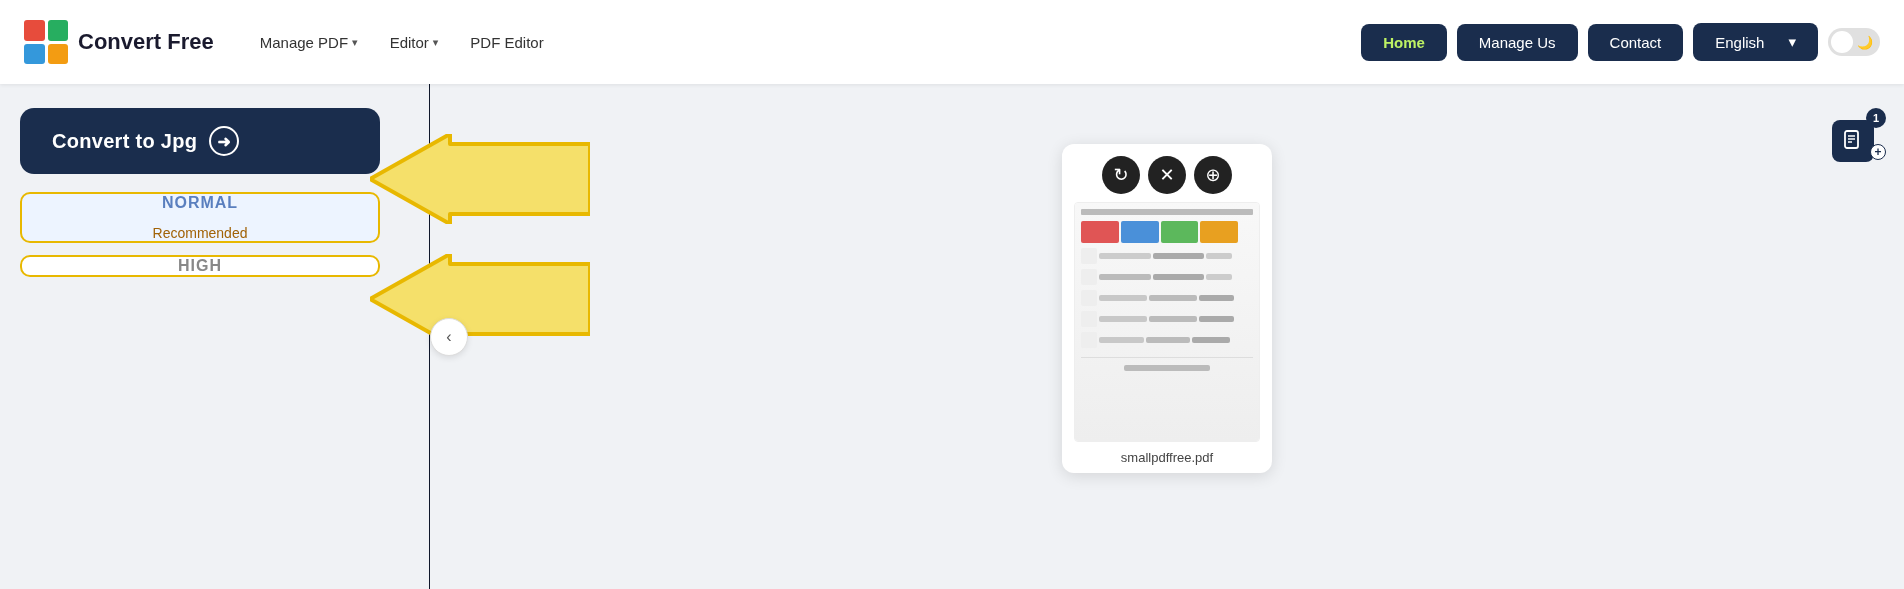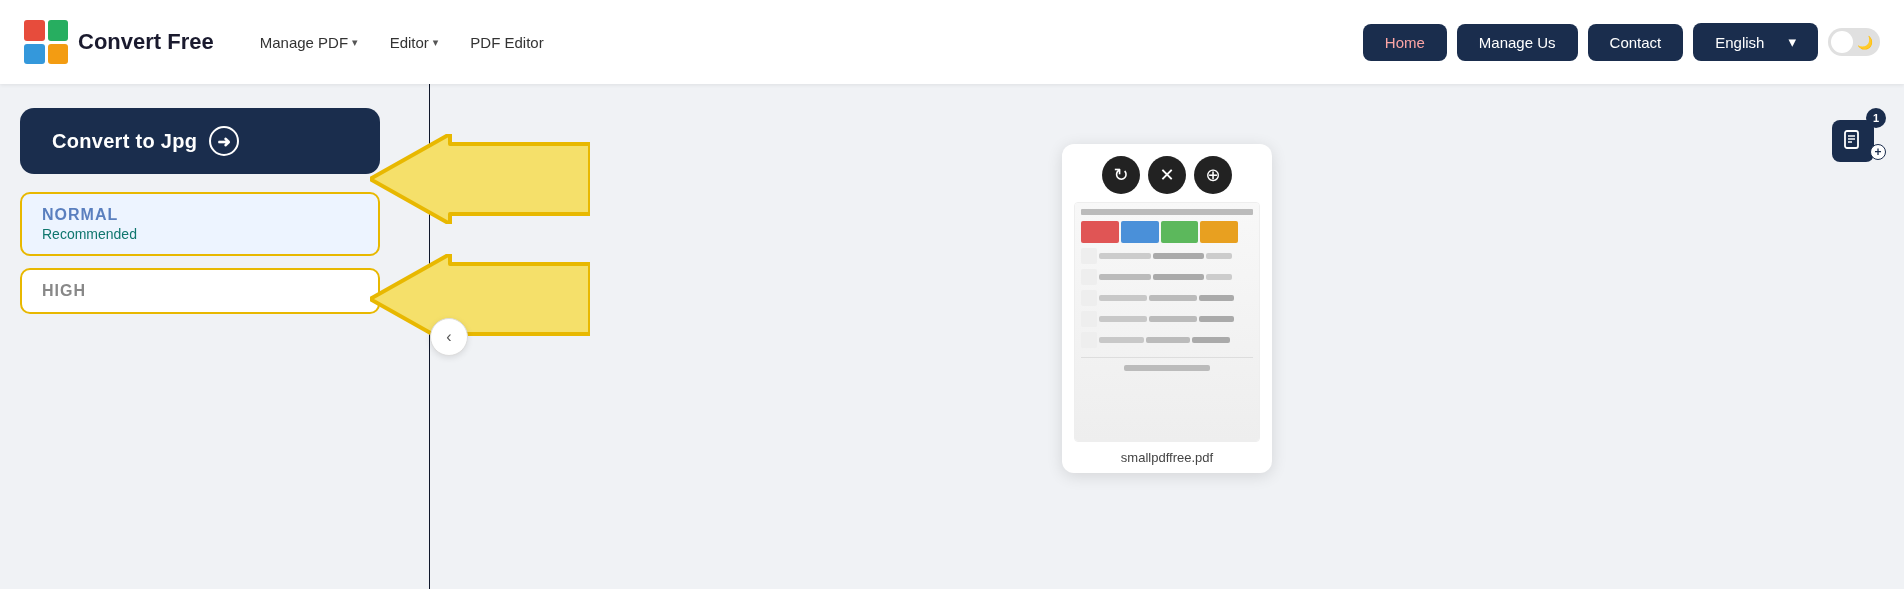--- a/index.html
+++ b/index.html
@@ -69,21 +69,22 @@
       padding: 10px 22px;
       border-radius: 8px;
       font-size: 15px;
       font-weight: 500;
       cursor: pointer;
       border: none;
       white-space: nowrap;
     }
     .btn-home {
       background: #1a2d4d;
-      color: #fca5a5;
+      color: #bef264;
+      font-weight: bold;
     }
     .btn-about {
       background: #1a2d4d;
       color: #fff;
     }
     .btn-contact {
       background: #1a2d4d;
       color: #fff;
     }
     .btn-lang {
@@ -163,41 +164,41 @@
       display: flex;
       align-items: center;
       justify-content: center;
       font-size: 16px;
     }
 
     .quality-option {
       border: 2.5px solid #e8b800;
       border-radius: 10px;
       background: #fff;
-      padding: 12px 20px;
+      padding: 0 20px;
       margin-bottom: 12px;
       cursor: pointer;
       width: 100%;
       max-width: 360px;
-      text-align: left;
+      text-align: center;
     }
     .quality-option.normal {
       background: #edf4ff;
     }
     .quality-label {
       font-size: 16px;
       color: #5a7fbf;
       font-weight: 600;
       text-transform: uppercase;
       letter-spacing: 1px;
     }
     .quality-sub {
       font-size: 14px;
-      color: #0f766e;
-      margin-top: 2px;
+      color: #a16207;
+      margin-top: 13px;
     }
     .quality-option.high .quality-label {
       color: #888;
       font-weight: 700;
     }
 
     
     .arrows-area {
       position: absolute;
       left: 370px;

